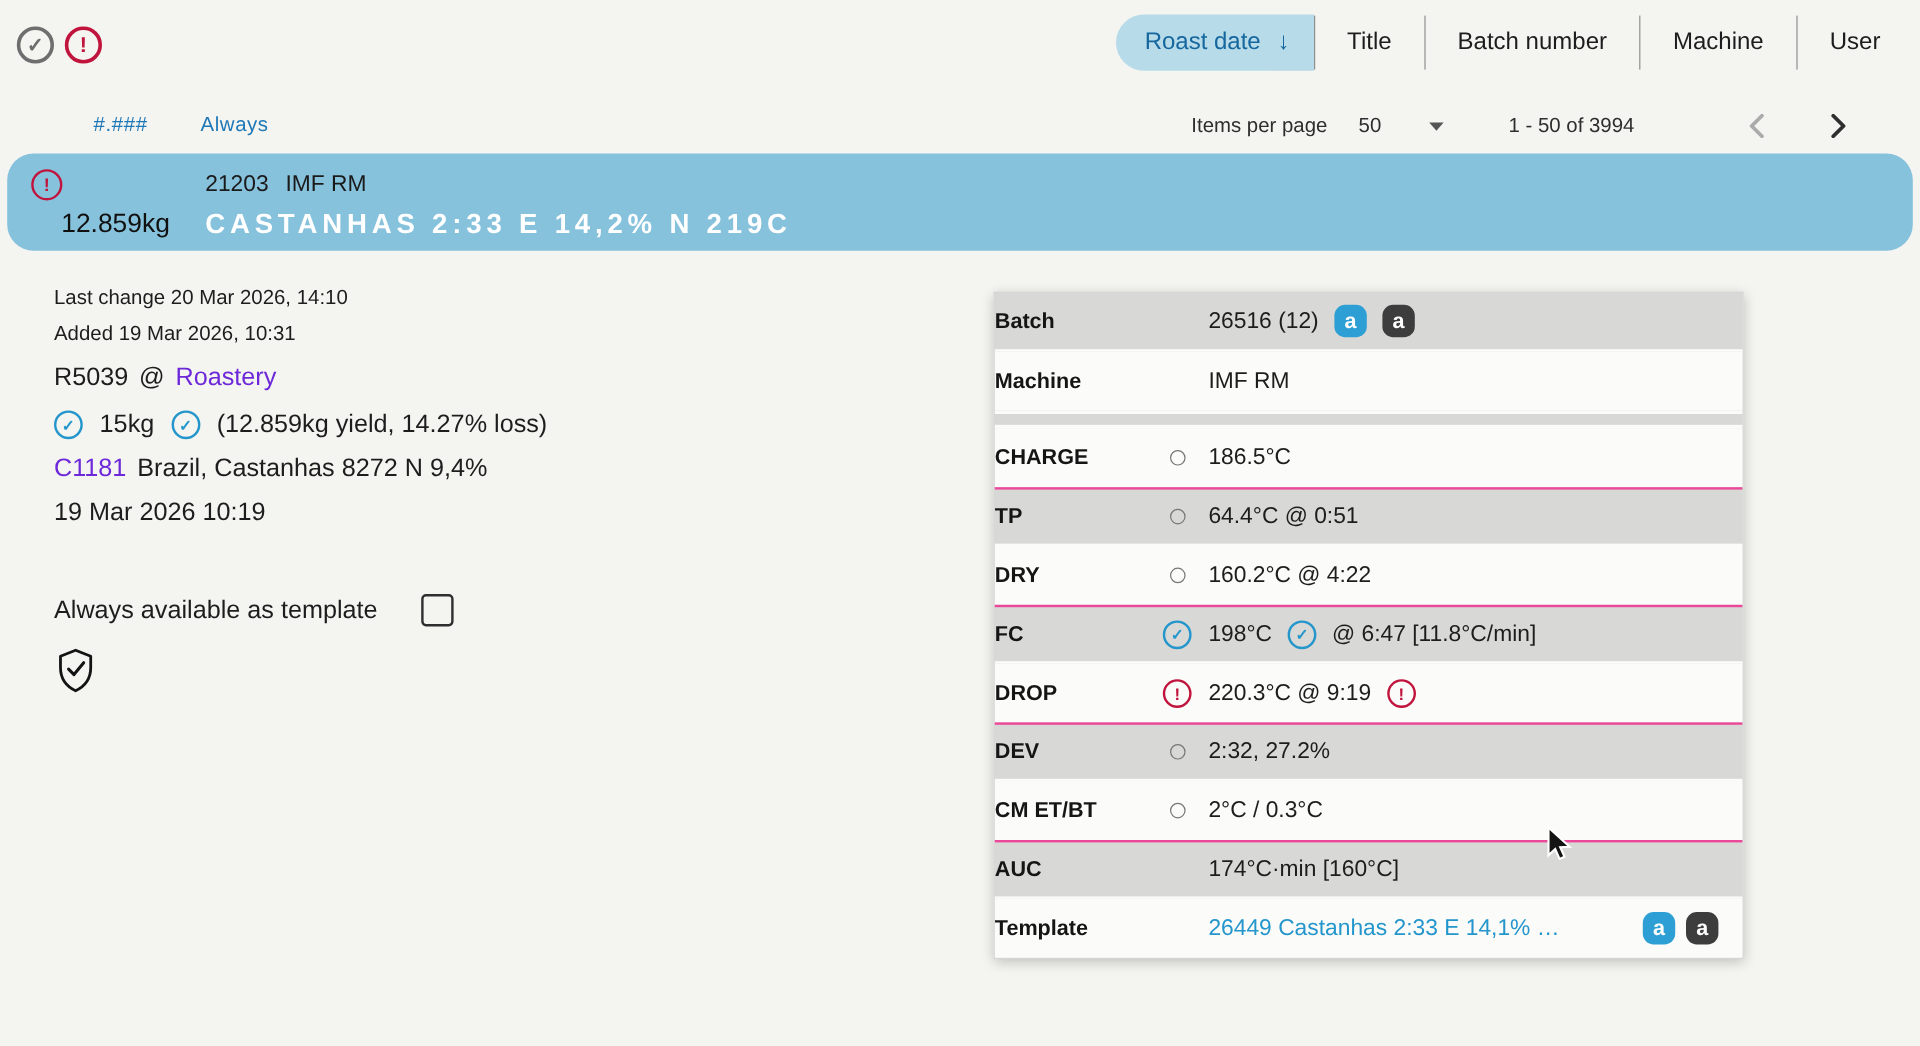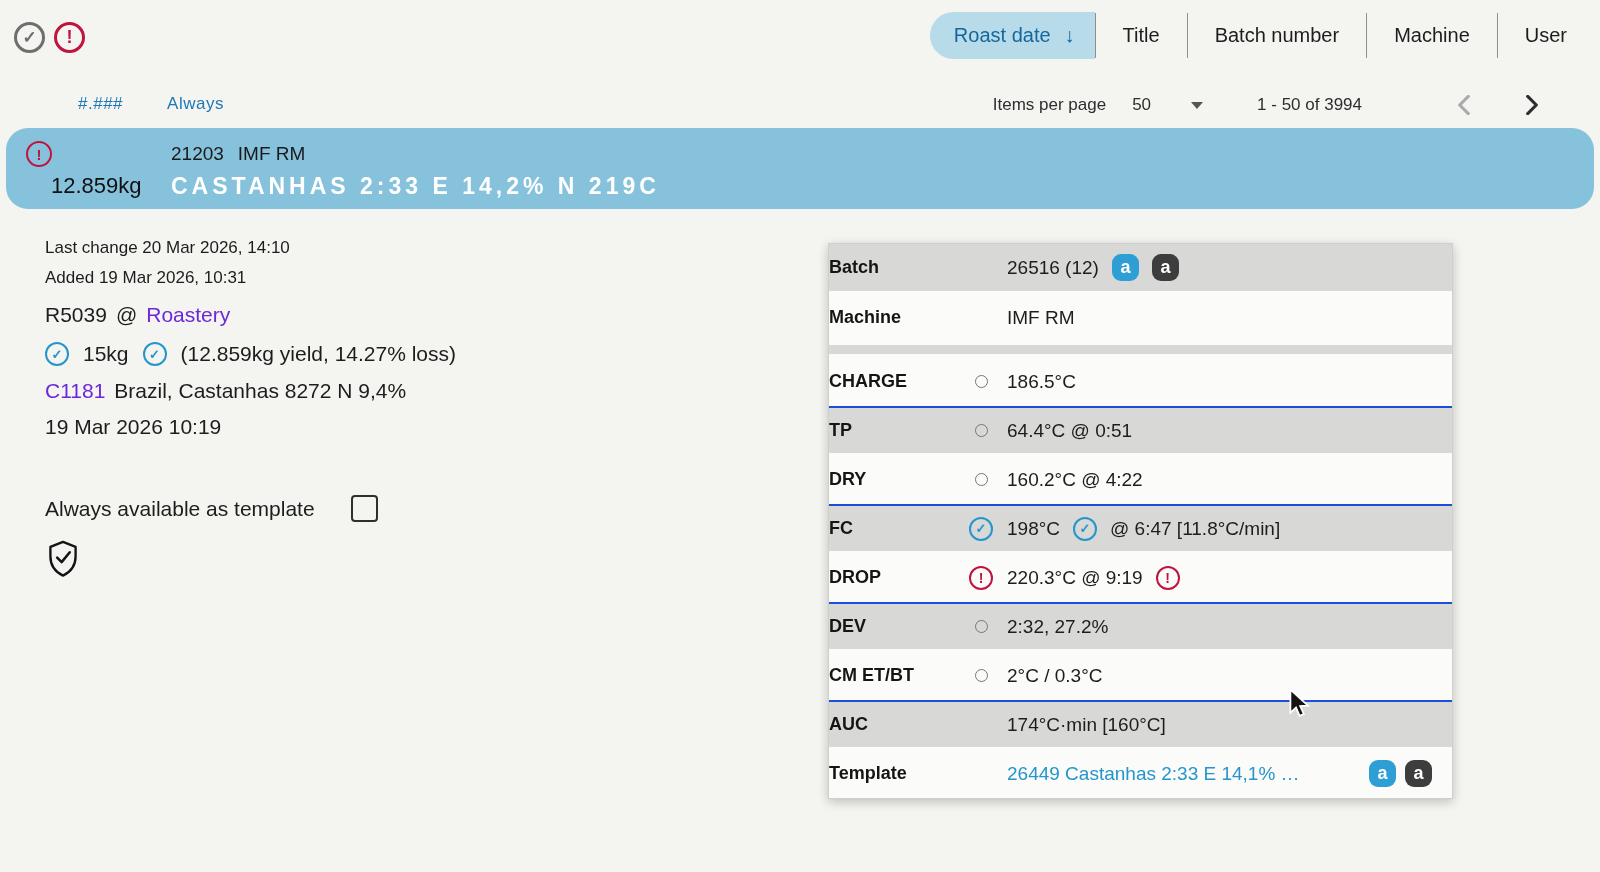--- a/index.html
+++ b/index.html
@@ -56,21 +56,21 @@
   .ic-circle { width:13px; height:13px; border:1.5px solid #767676; border-radius:50%; }
   .ic-check { width:24px; height:24px; border:2px solid #2596cc; border-radius:50%; color:#2596cc; font-weight:bold; font-size:13px; }
   .ic-alert { width:24px; height:24px; border:2.5px solid #c0143c; border-radius:50%; color:#c0143c; font-weight:bold; font-size:14px; }
   .ic-artisan-blue, .ic-artisan-dark { width:27px; height:27px; border-radius:9px; color:#fff; font-weight:bold; font-size:18px; cursor:pointer; }
   .ic-artisan-blue { background:#2e9fd4; }
   .ic-artisan-dark { background:#3d3d3d; }
 
   
   .panel { position:absolute; left:828px; top:243px; width:625px; background:#fbfbfa; border:1px solid #cfcfcc; box-shadow:0 3px 10px rgba(0,0,0,0.22); }
   .prow { display:flex; align-items:center; height:49px; background:#fbfbfa; }
-  .prow.gray { background:#d8d8d6; border-top:2px solid #1d4ed8; border-bottom:2px solid #fbfbfa; }
+  .prow.gray { background:#d8d8d6; border-top:2px solid #ec4899; border-bottom:2px solid #fbfbfa; }
   .prow.gray:first-child { border-top:none; }
   .psep { height:15px; background:#d8d8d6; border-top:3px solid #fbfbfa; border-bottom:3px solid #fbfbfa; }
   .plabel { width:118px; text-align:left; font-weight:bold; font-size:18px; color:#151515; flex:none; }
   .pslot { width:26px; margin-left:21px; display:flex; justify-content:center; flex:none; }
   .pparts { display:flex; align-items:center; gap:13px; margin-left:13px; flex:1; }
   .pval { font-size:19px; color:#1d1d1d; }
   .plink { font-size:19px; color:#2596cc; cursor:pointer; }
   .ptrail { margin-left:auto; margin-right:20px; display:flex; gap:9px; }
 
   

